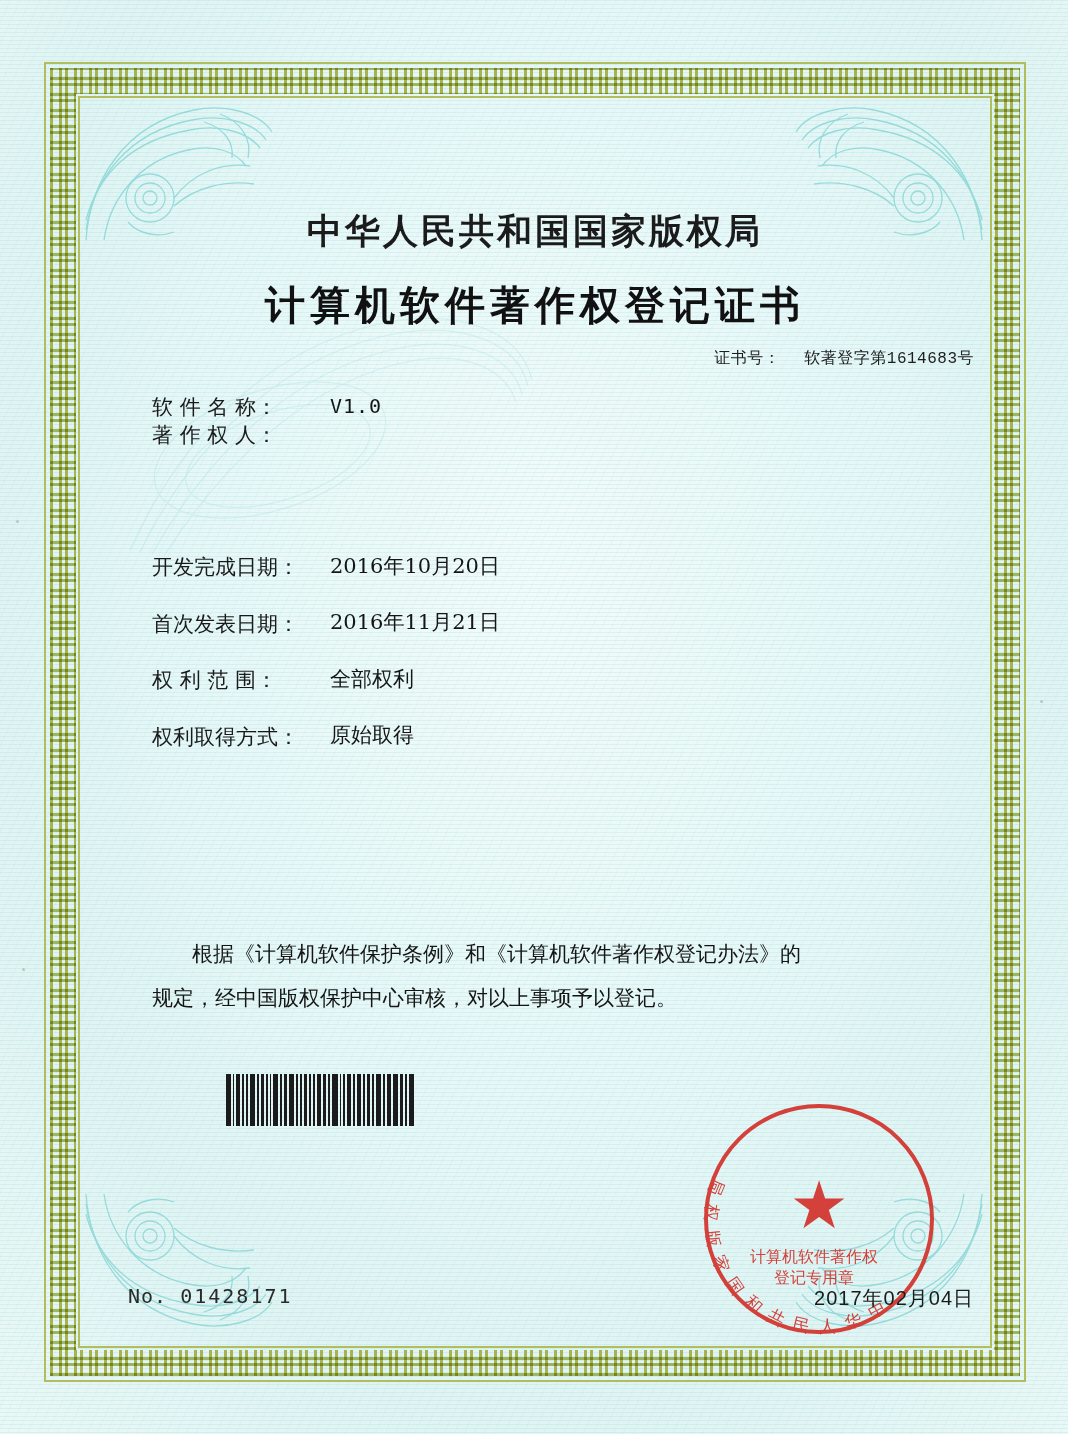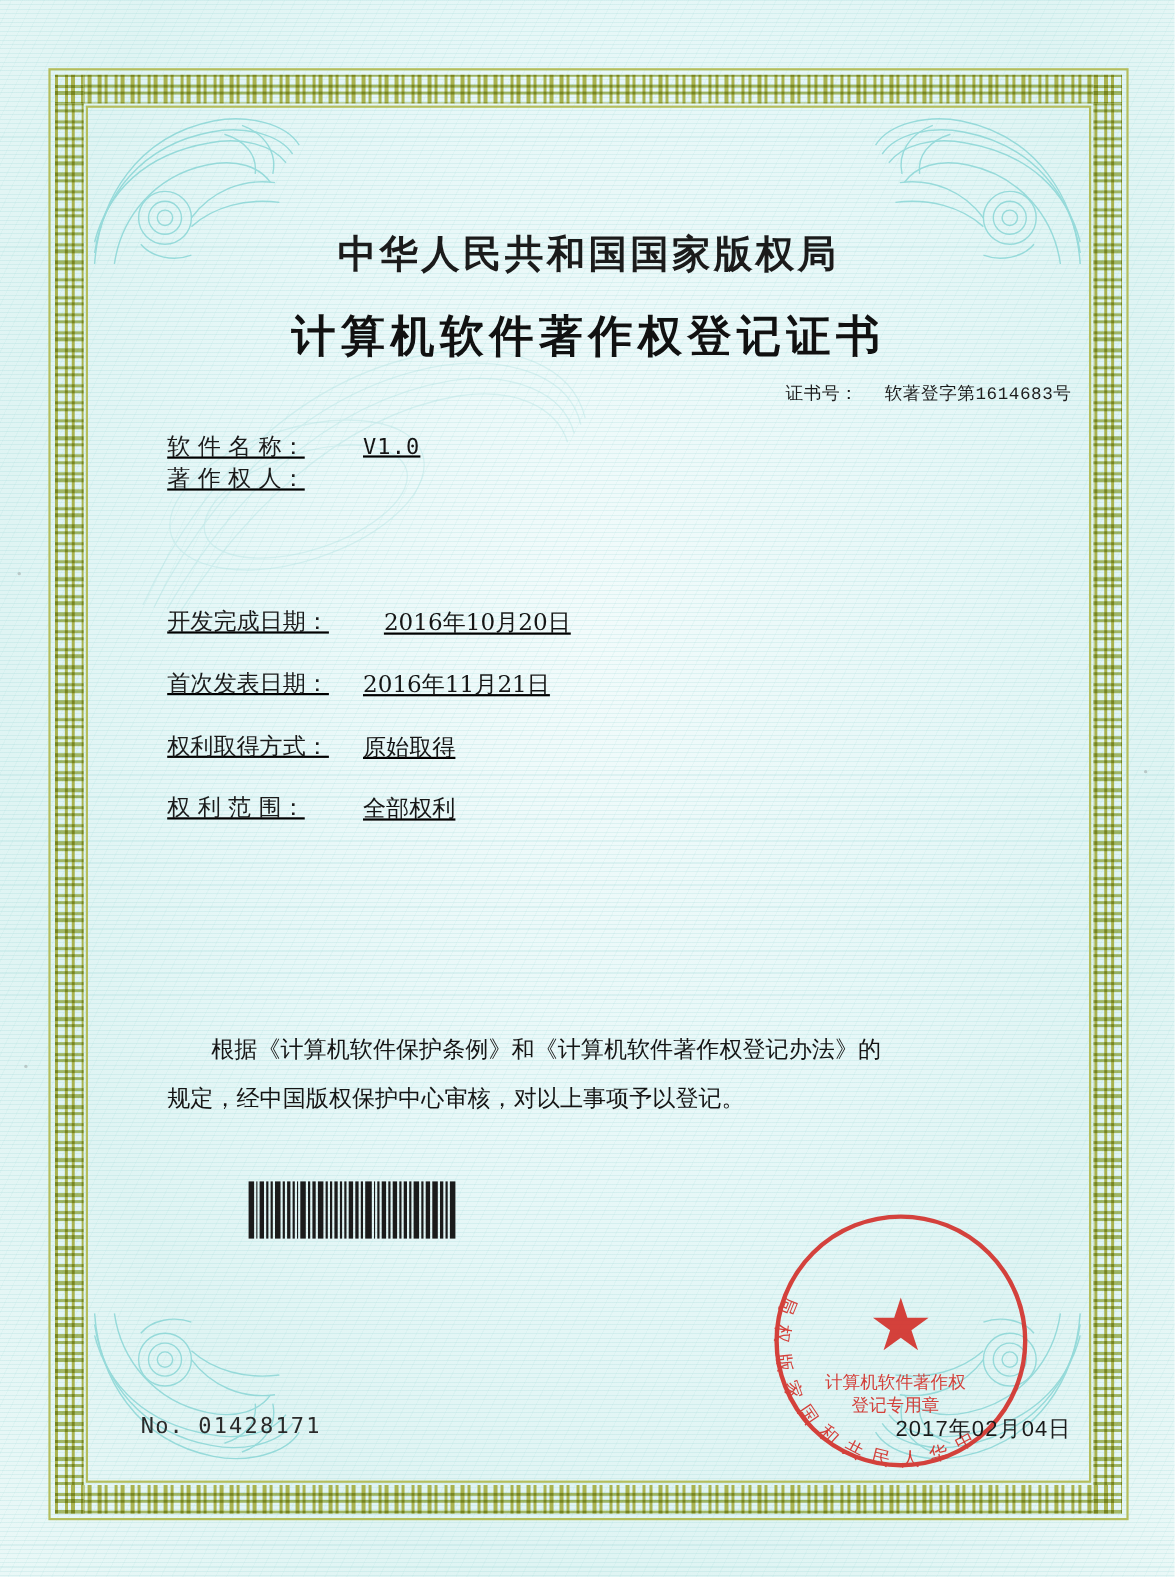--- a/index.html
+++ b/index.html
@@ -167,23 +167,22 @@
   .cert-no-row .label { margin-right: 14px; }
 
   .fields {
     position: absolute;
     top: 296px;
     left: 74px;
     right: 40px;
   }
   .field-row {
     display: flex;
-    align-items: flex-start;
+    align-items: flex-end;
     margin-bottom: 0px;
-    text-decoration: underline;
   }
   .field-label {
     width: 178px;
     flex: 0 0 178px;
     font-size: 21px;
     color: #1a1a1a;
     font-family: "DejaVu Serif", serif;
     letter-spacing: 0px;
     white-space: nowrap;
   }
@@ -195,21 +194,21 @@
   }
   .field-value .v2 {
     display: block;
     font-family: "DejaVu Sans Mono", monospace;
     font-size: 20px;
     letter-spacing: 1px;
   }
 
   .row-name   { margin-top: 0px; }
   .row-owner  { }
-  .row-dev    { margin-top: 102px; gap: 19px; }
+  .row-dev    { margin-top: 102px; }
   .row-pub    { margin-top: 26px; }
   .row-way    { margin-top: 26px; }
   .row-scope  { margin-top: 26px; }
   .row-reg    { margin-top: 26px; }
 
   .field-value.mono {
     font-family: "DejaVu Sans Mono", monospace;
     font-size: 20px;
     letter-spacing: 0.5px;
   }
@@ -431,28 +430,28 @@
       <div class="field-row row-dev">
         <div class="field-label">开发完成日期：</div>
         <div class="field-value">2016年10月20日</div>
       </div>
 
       <div class="field-row row-pub">
         <div class="field-label">首次发表日期：</div>
         <div class="field-value">2016年11月21日</div>
       </div>
 
+      <div class="field-row row-scope">
+        <div class="field-label">权 利 范 围：</div>
+        <div class="field-value">全部权利</div>
+      </div>
+
       <div class="field-row row-way">
         <div class="field-label">权利取得方式：</div>
         <div class="field-value">原始取得</div>
-      </div>
-
-      <div class="field-row row-scope">
-        <div class="field-label">权 利 范 围：</div>
-        <div class="field-value">全部权利</div>
       </div>
 
 
     </div>
 
     <div class="statement">
       <div>
         <span class="indent"></span><span>根据《计算机软件保护条例》和《计算机软件著作权登记办法》的</span>
       </div>
       <div>规定，经中国版权保护中心审核，对以上事项予以登记。</div>

